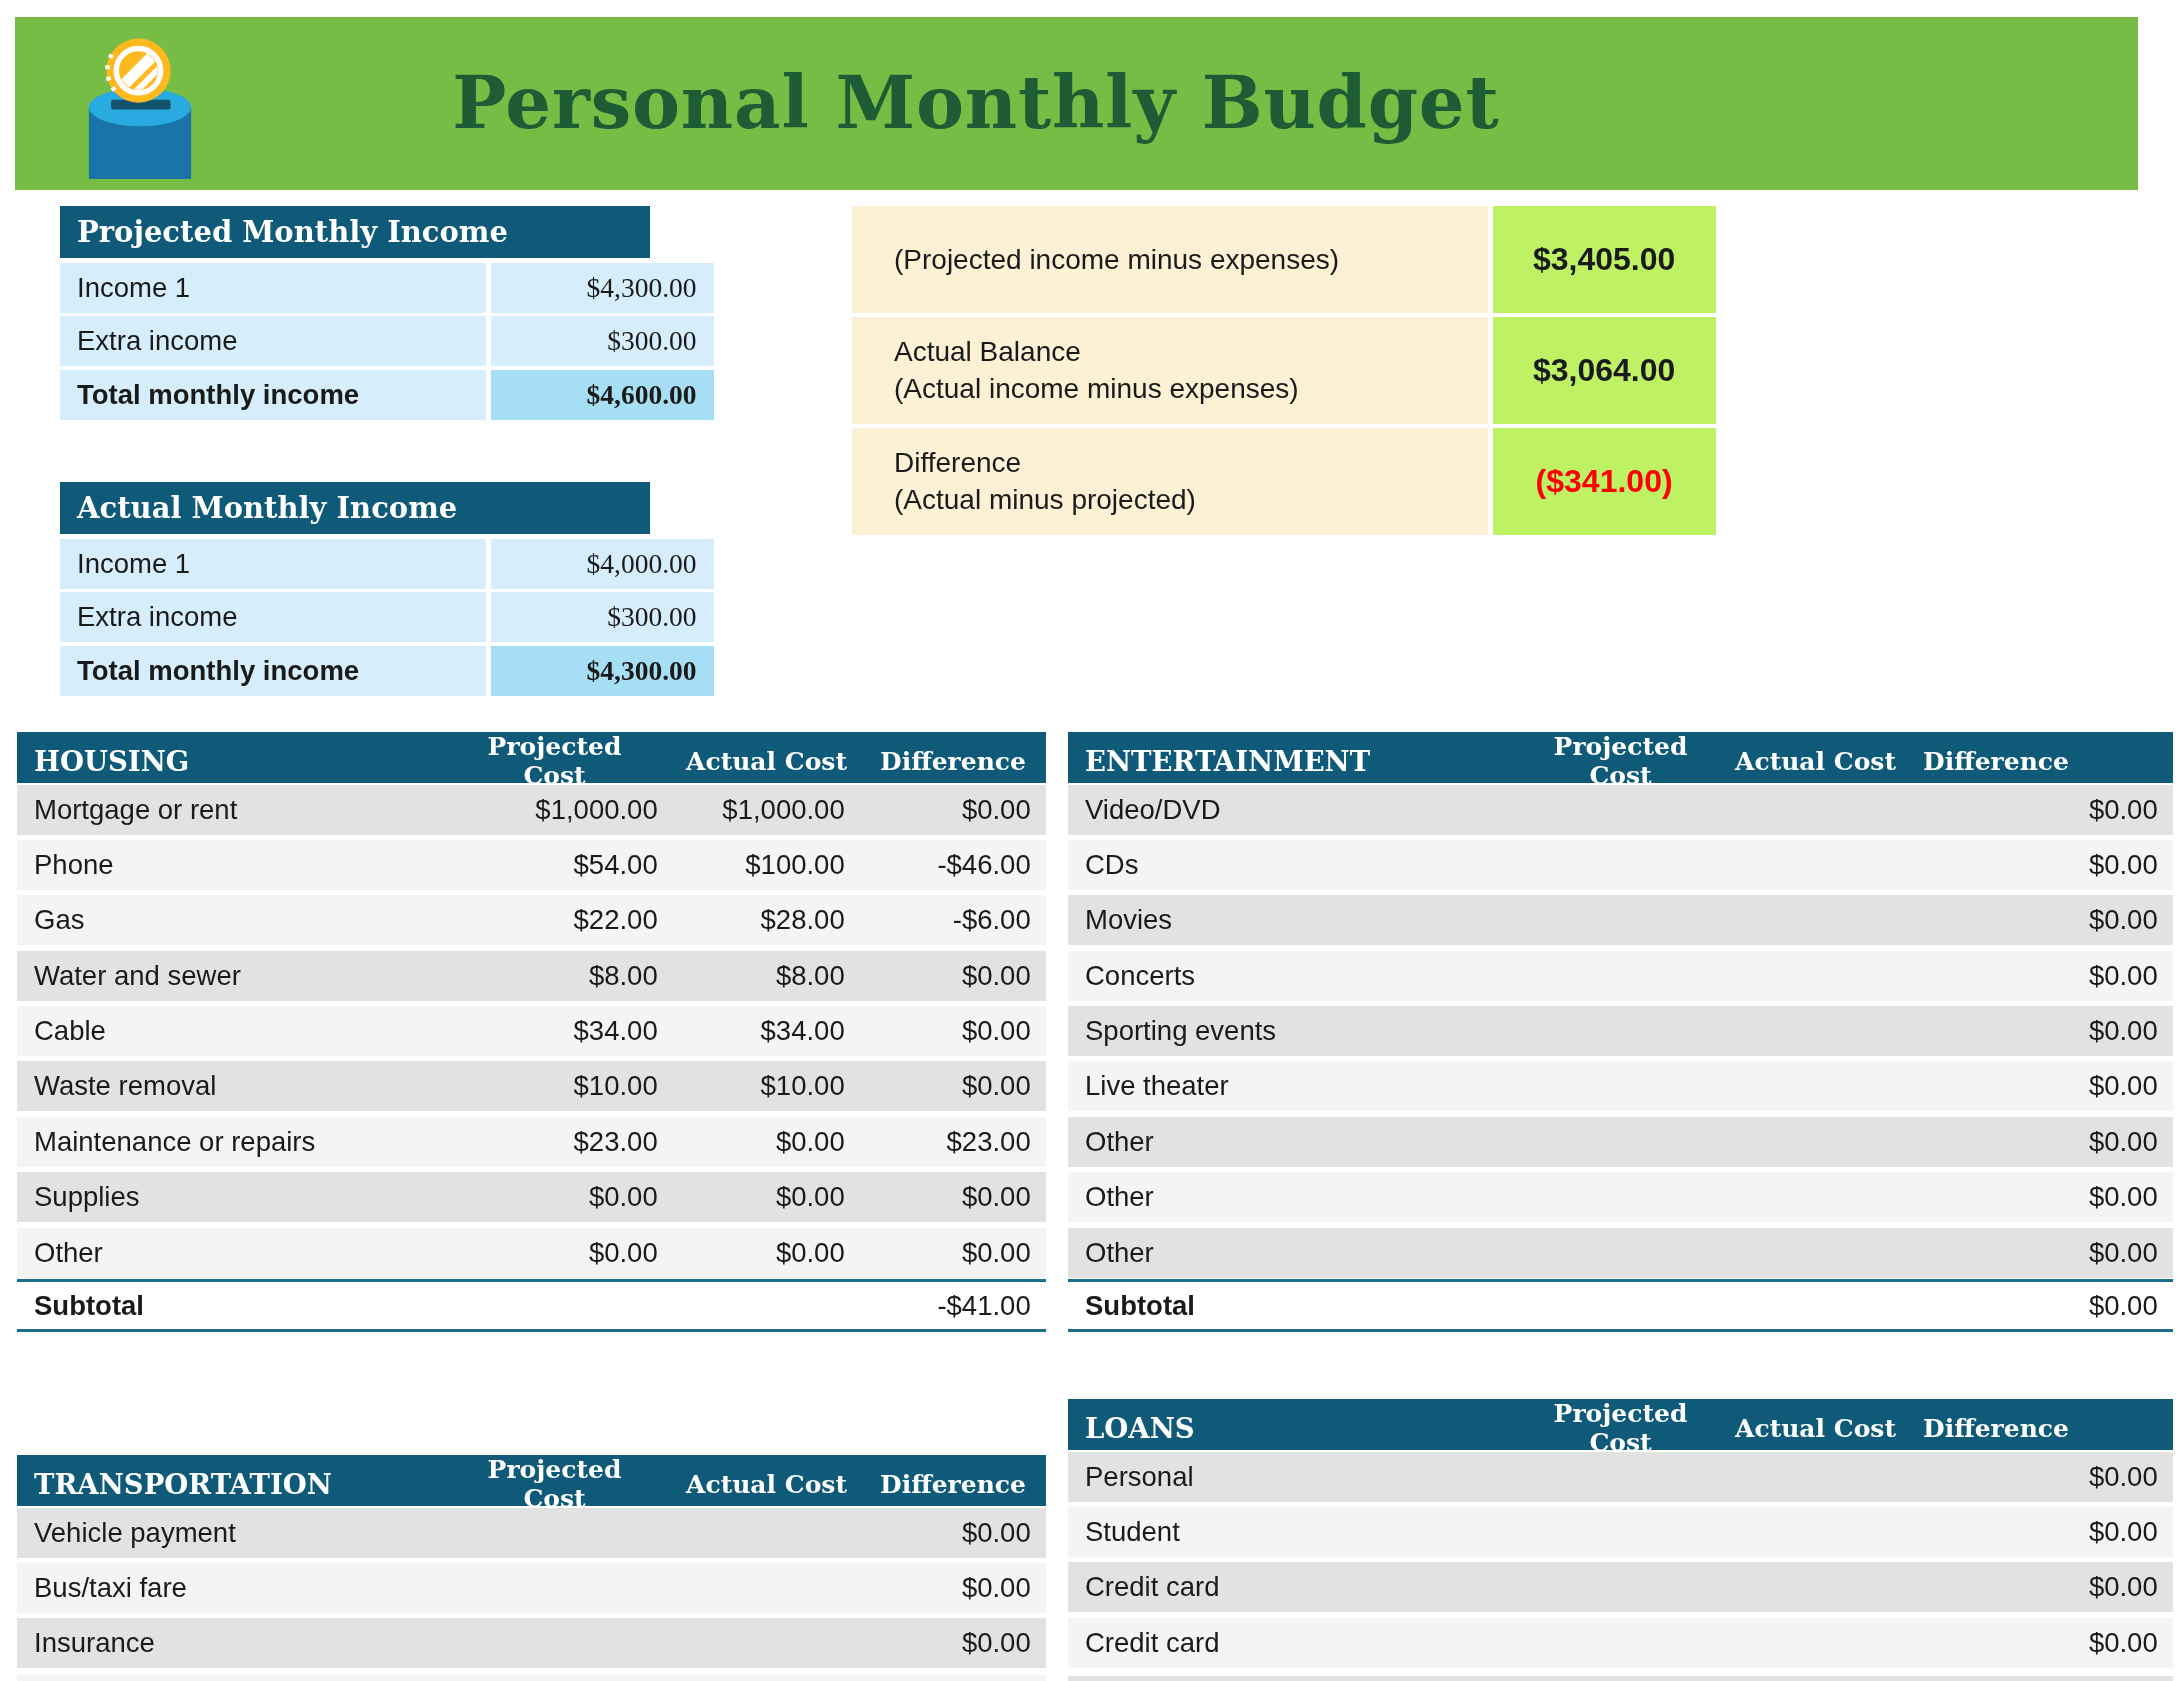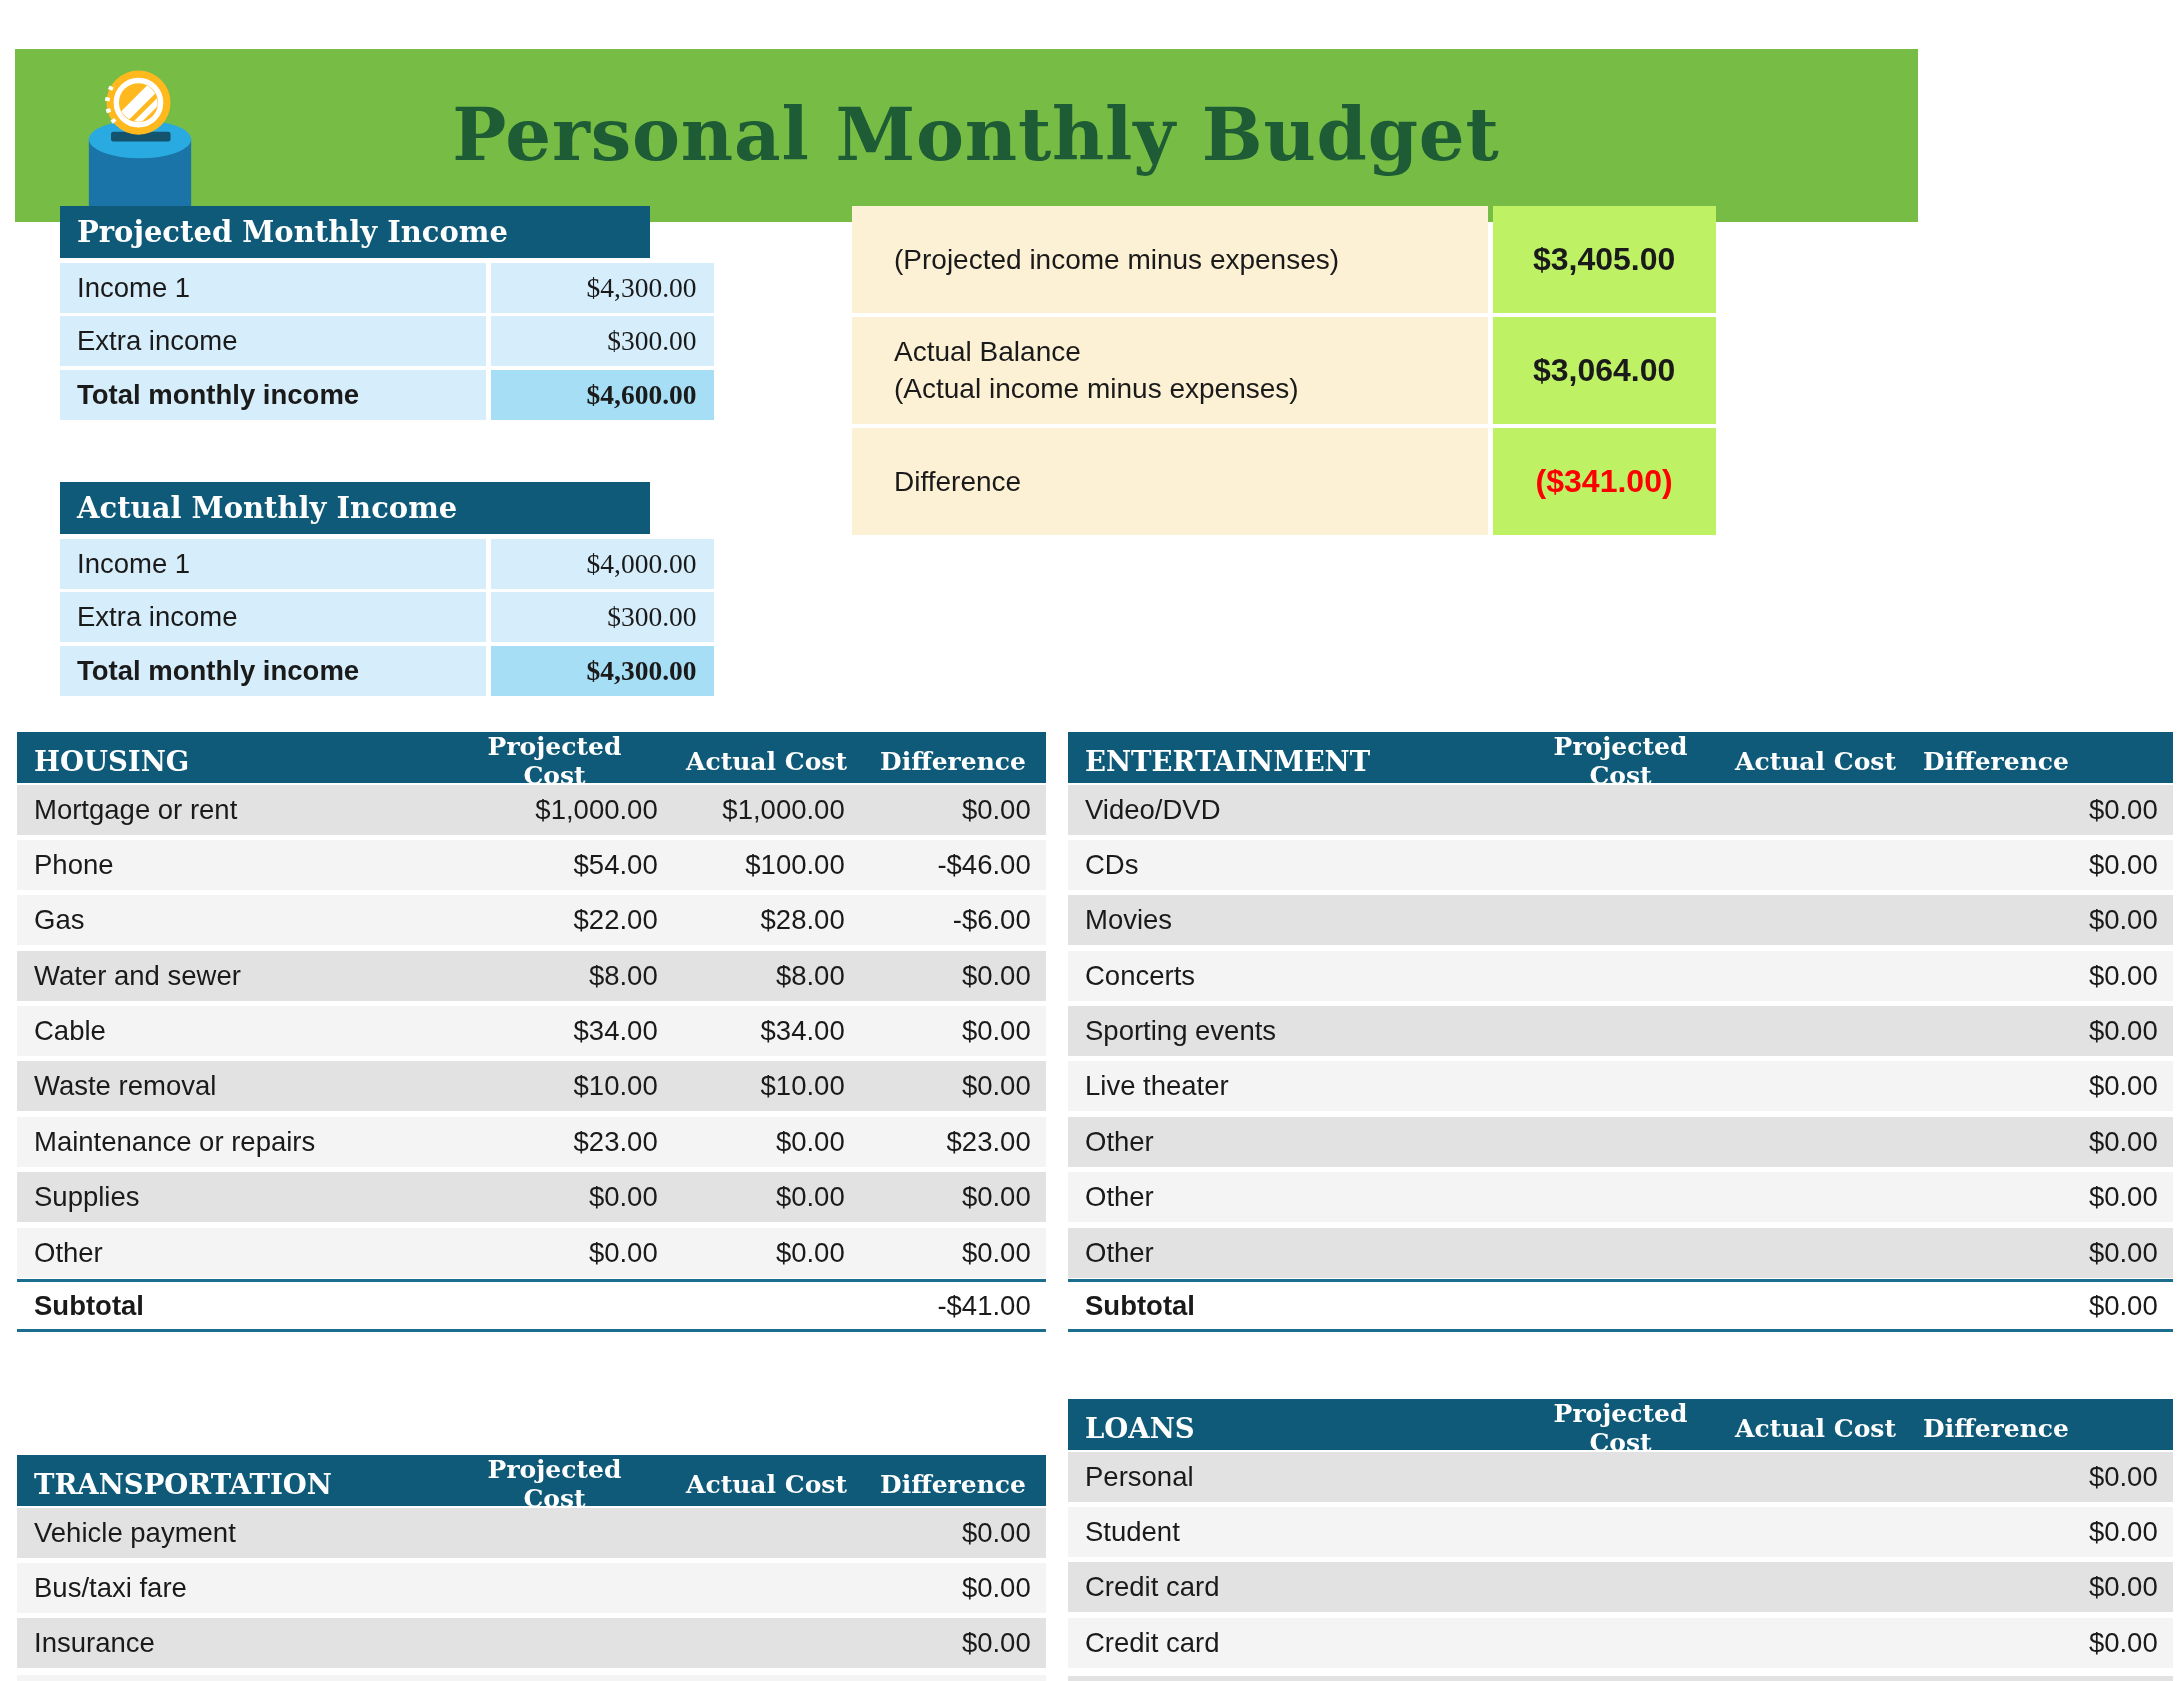--- a/index.html
+++ b/index.html
@@ -1,21 +1,21 @@
 <!DOCTYPE html>
 <html style="font-size:12.2px"><head>
 <meta charset="utf-8">
 <style>
   html,body { margin:0; padding:0; background:#ffffff; }
   .page {
     position:relative; width:2183px; height:1682px; overflow:hidden;
     background:#ffffff; font-family:"Liberation Sans", sans-serif; color:#1a1a1a;
   }
   
-  .banner { position:absolute; left:15.3px; top:17px; width:1903px; height:173px; background:#77BD45;margin-top:32px; }
+  .banner { position:absolute; left:15.3px; top:17px; width:2123px; height:173px; background:#77BD45; }
   .banner-title {
     position:absolute; left:437px; top:50%; transform:translateY(-52%);
     font-family:"DejaVu Serif", serif; font-weight:700; font-size:72px; color:#1D5C34;
     white-space:nowrap; letter-spacing:0.8px;
   }
   .banner-icon { position:absolute; left:67px; top:17px; }
 
   
   .itable { position:absolute; left:17px; width:590px;padding-left:43px; }
   .ihead {
@@ -138,20 +138,21 @@
       <span>(Projected income minus expenses)</span>
     </div>
     <div class="sval">$3,405.00</div>
     <div class="slabel">
       <span>Actual Balance</span>
       <span>(Actual income minus expenses)</span>
     </div>
     <div class="sval">$3,064.00</div>
     <div class="slabel">
       <span>Difference</span>
+      <span>(Actual minus projected)</span>
     </div>
     <div class="sval neg">($341.00)</div>
   </div>
 
   <section class="etable lft" style="top:732px">
     <div class="ehead">
       <div class="ttl">HOUSING</div>
       <div class="ch proj">Projected Cost</div>
       <div class="ch">Actual Cost</div>
       <div class="ch">Difference</div>

